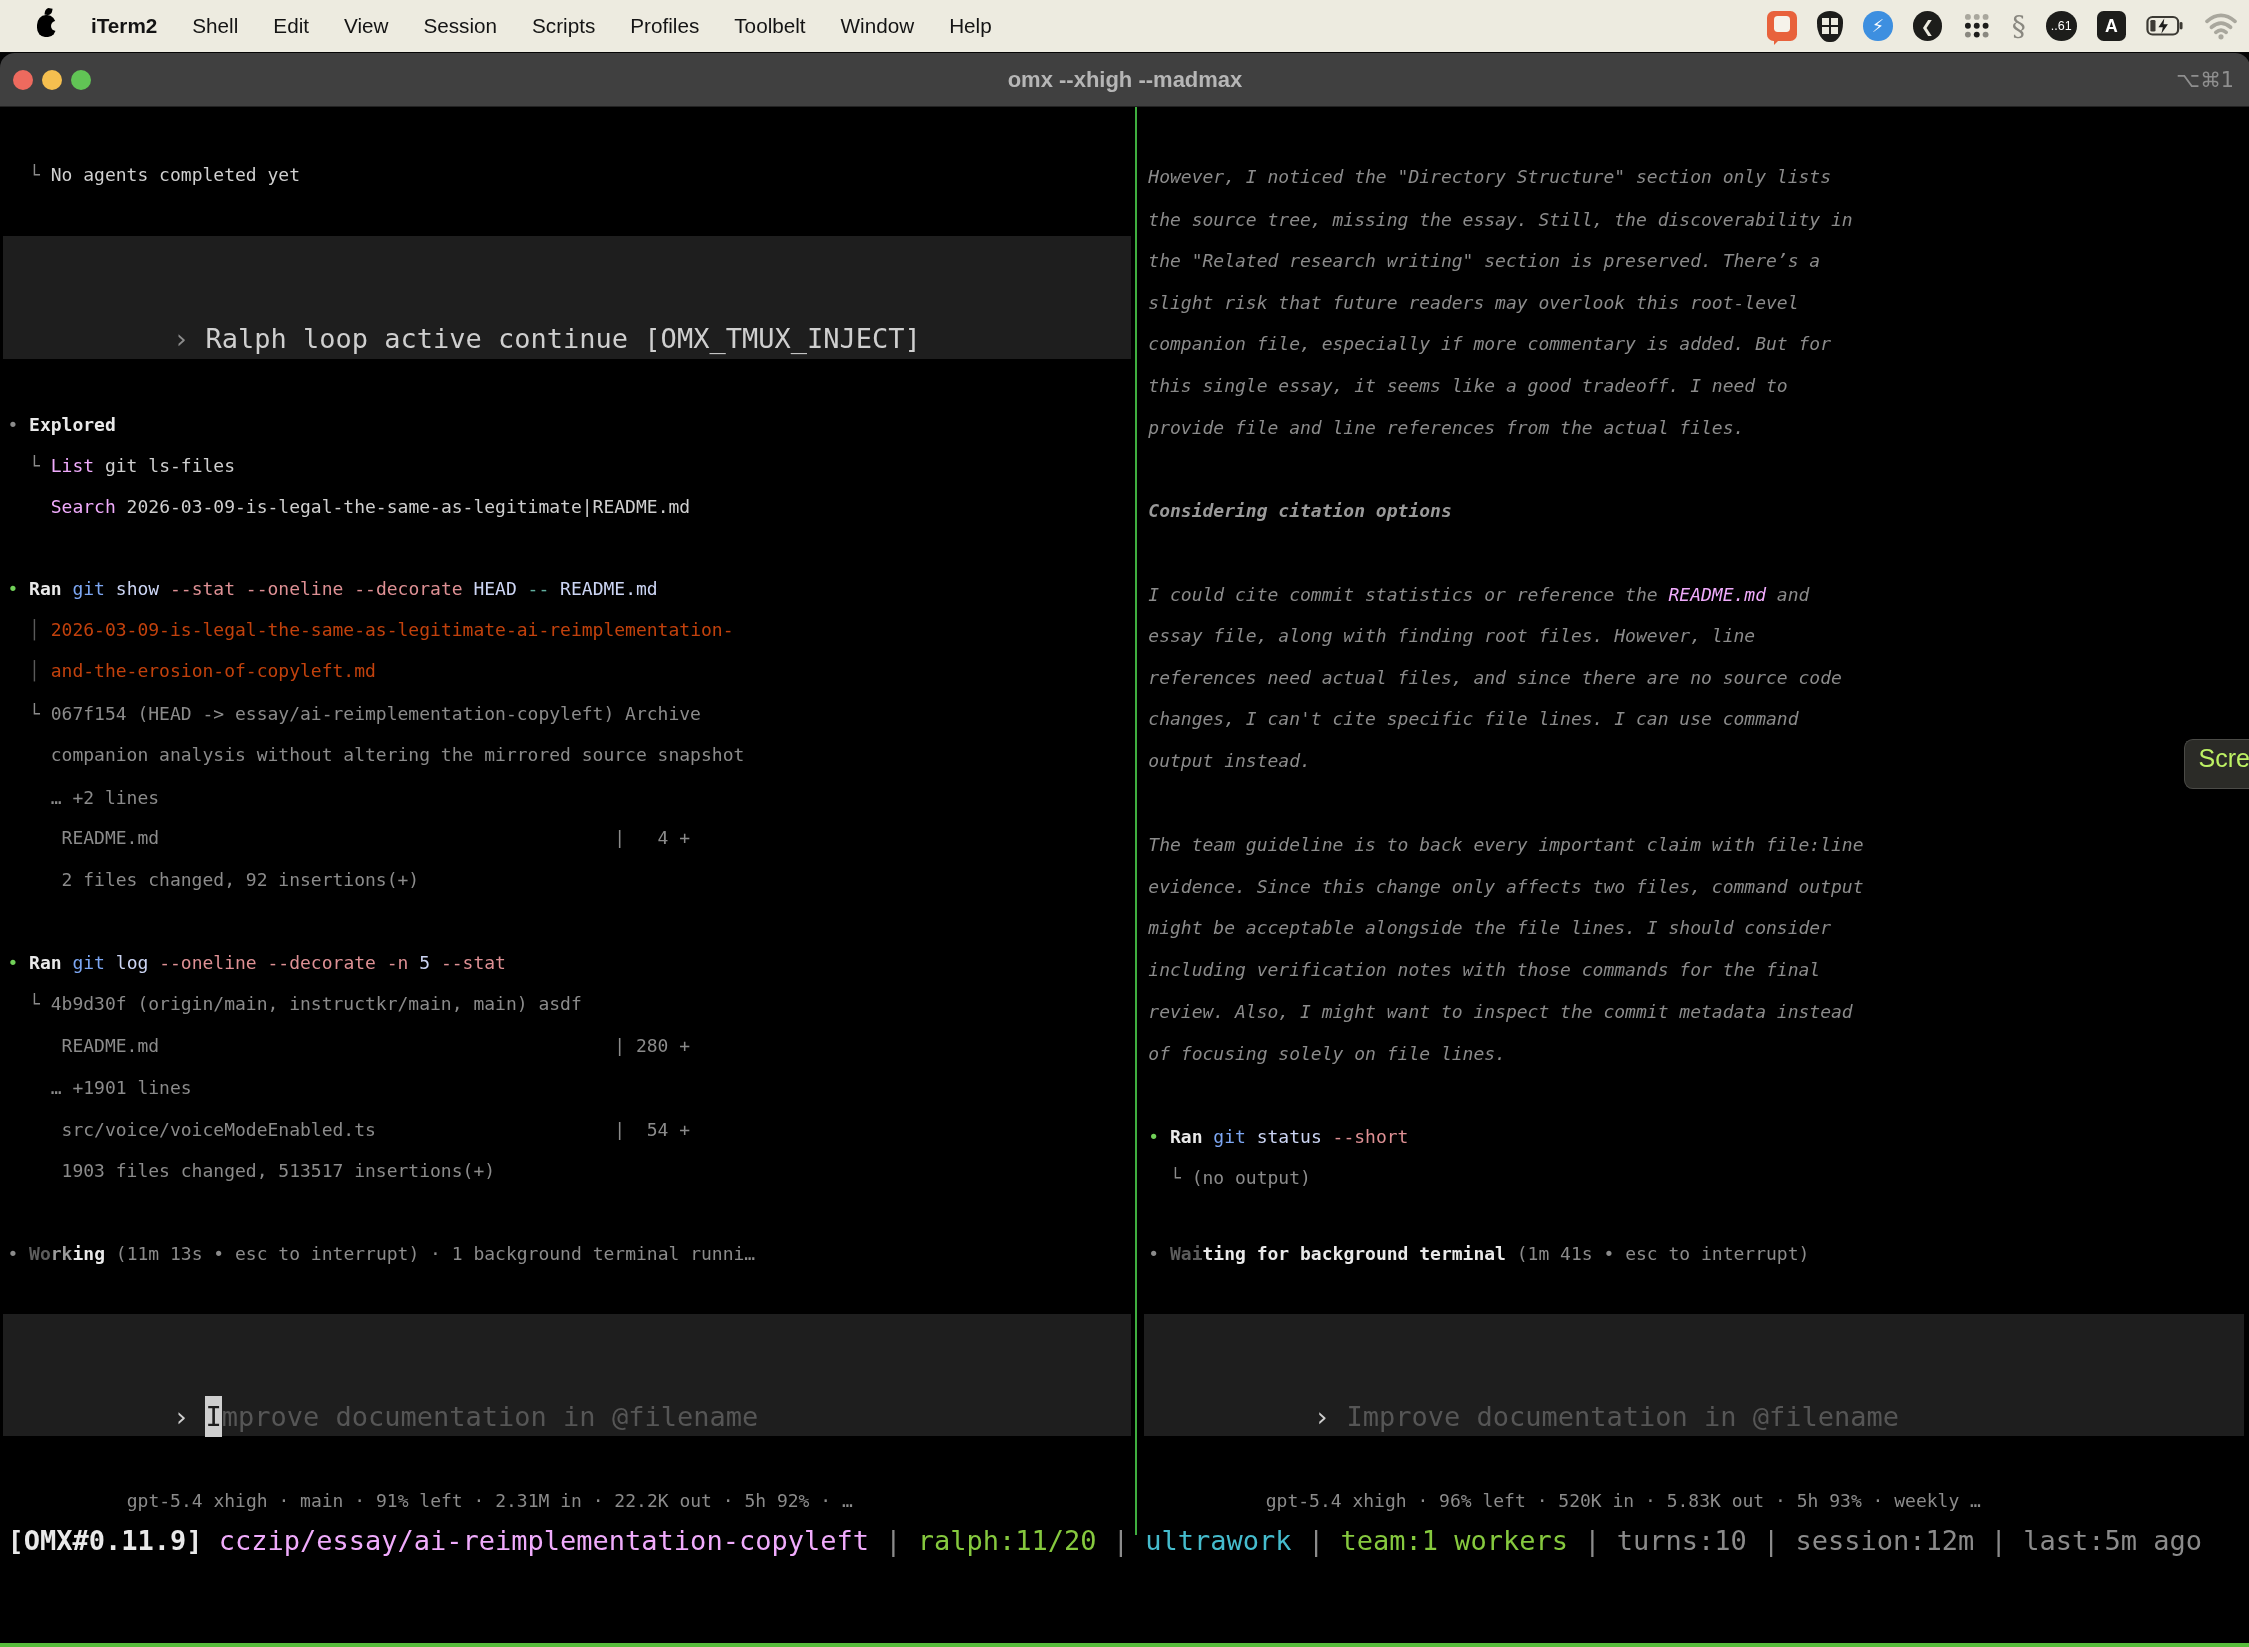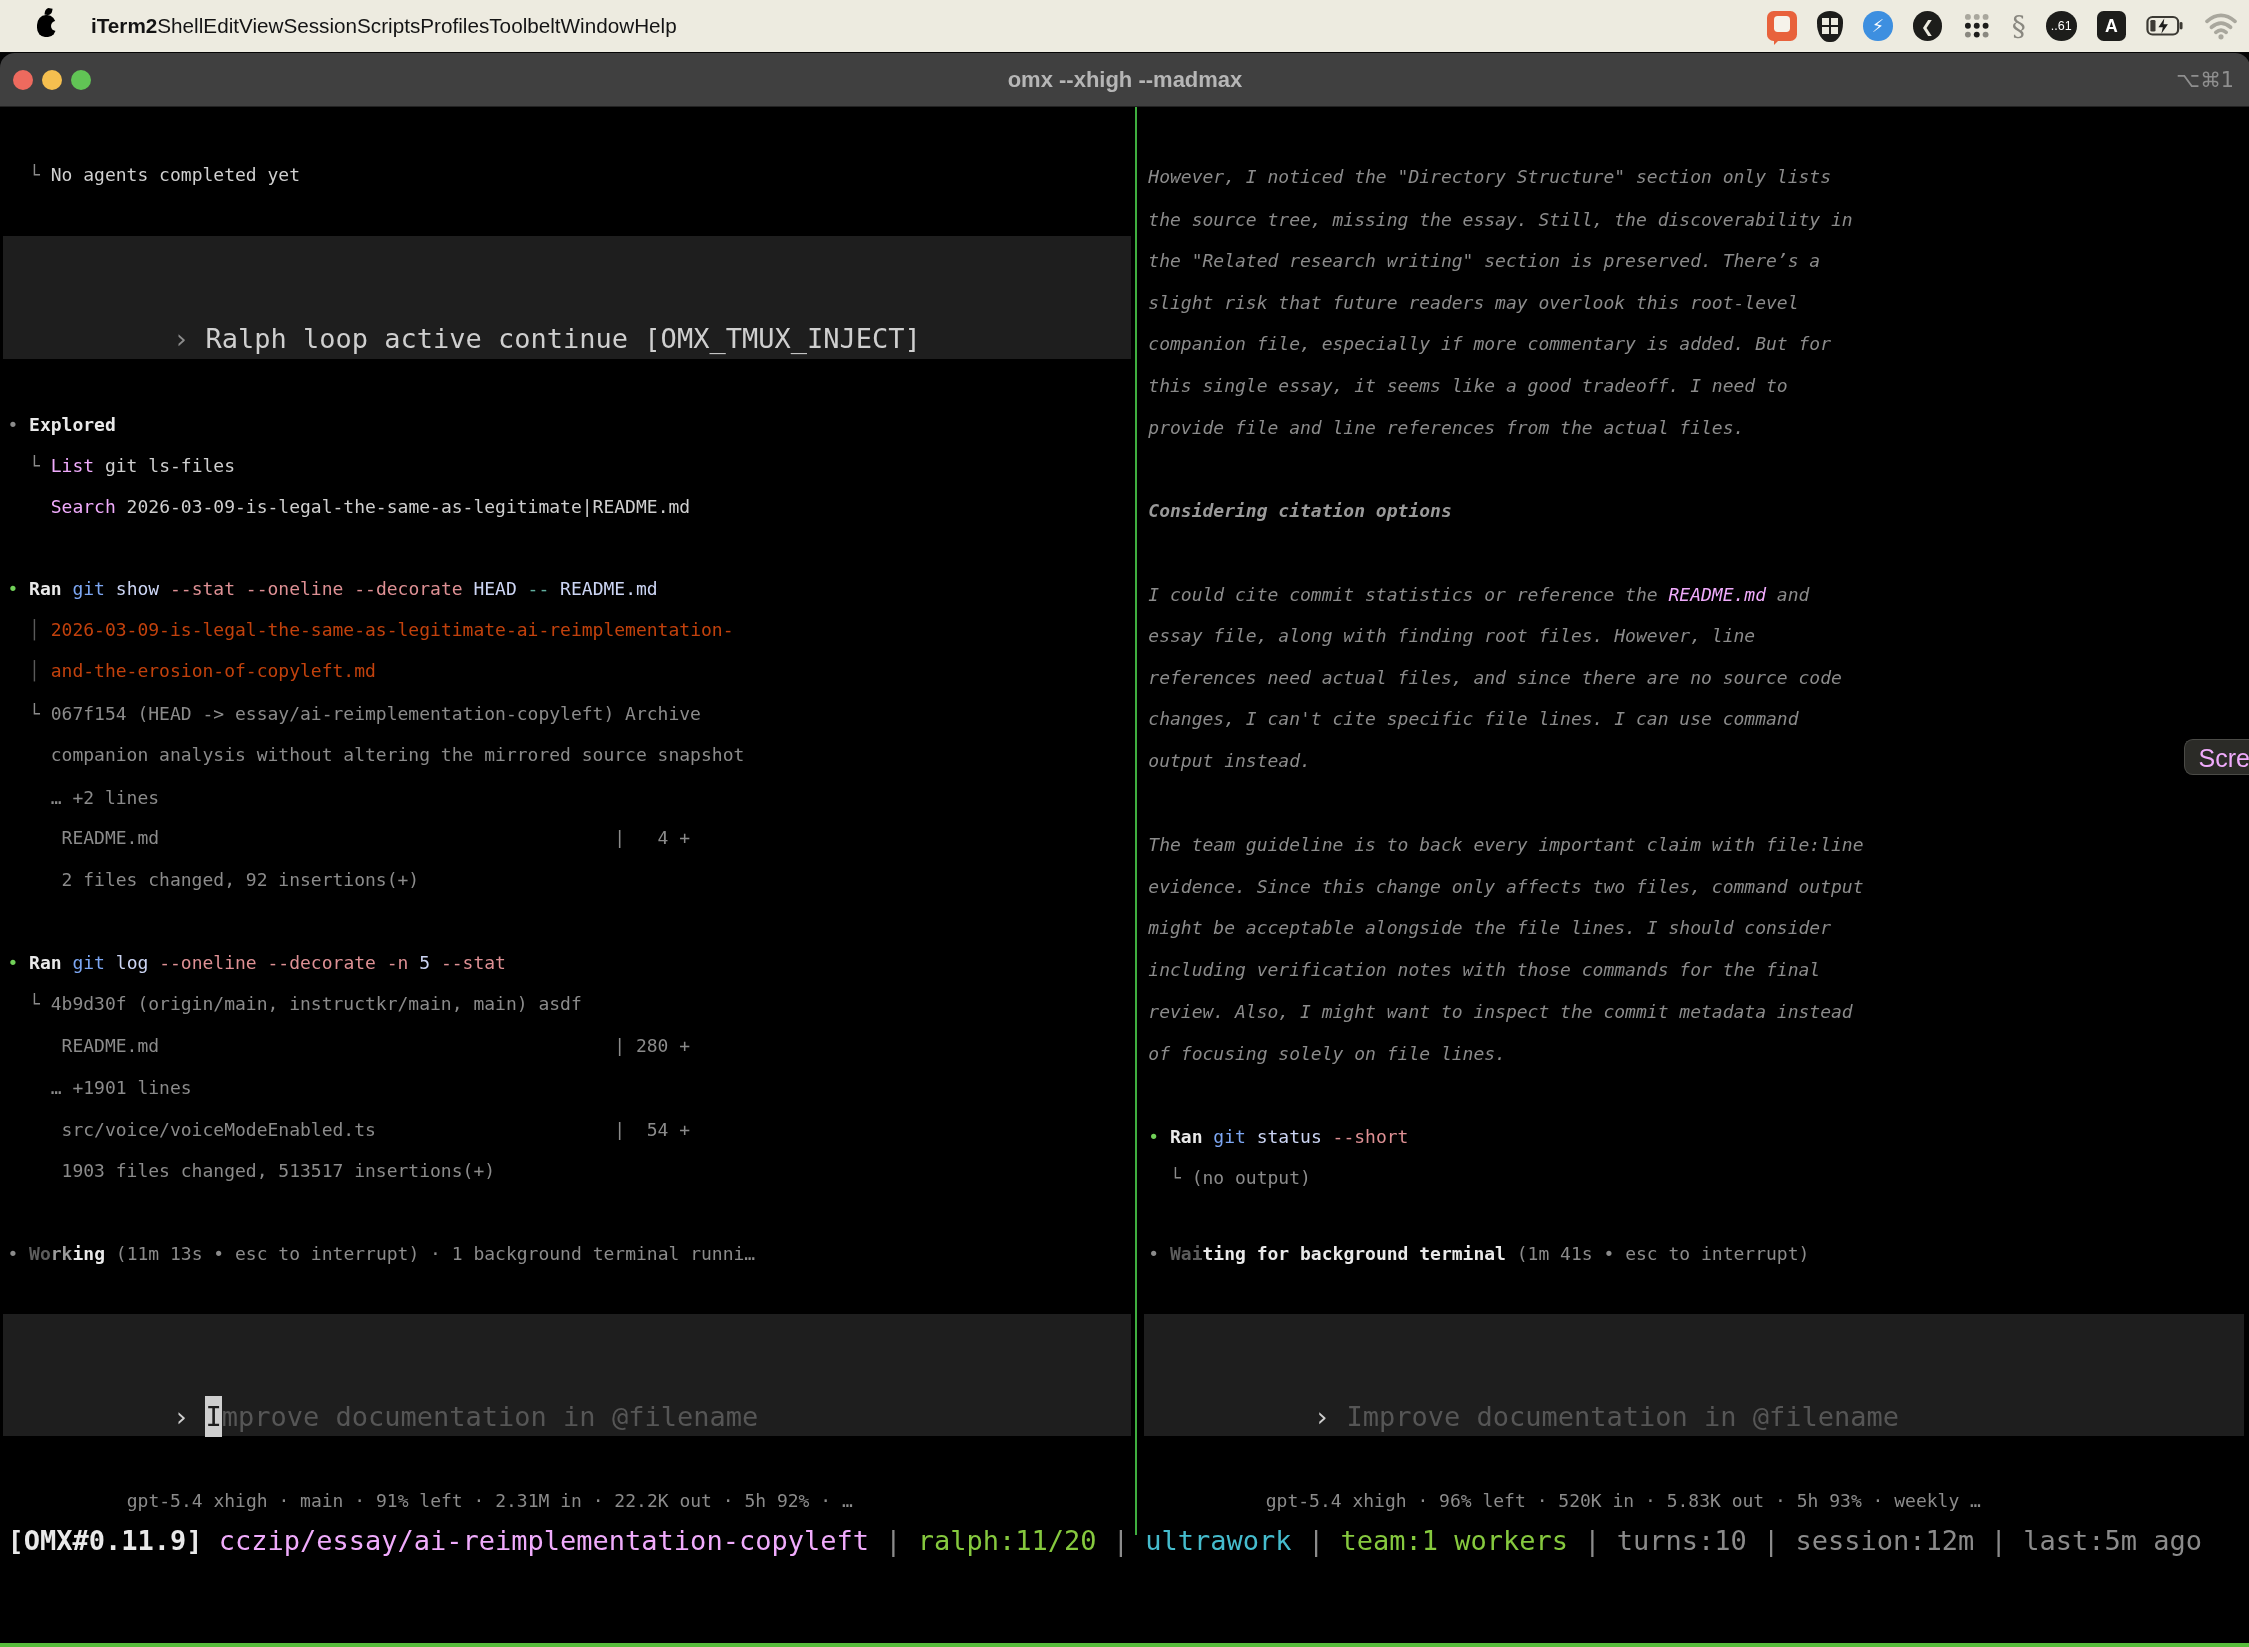--- a/index.html
+++ b/index.html
@@ -7,21 +7,21 @@
 
   
   #menubar{position:absolute;left:0;top:0;width:2250px;height:52px;background:#edebe0;
     display:flex;align-items:center;font-family:"Liberation Sans",sans-serif;font-size:20.7px;color:#141414;}
   #apple-logo{width:19px;height:22px;background:#000;margin-left:37px;
     border-radius:46% 46% 42% 42%;position:relative;}
   #apple-logo:before{content:"";position:absolute;left:8px;top:-6.6px;width:6.6px;height:7.4px;
     background:#000;border-radius:60% 0 60% 0;transform:rotate(10deg);}
   #apple-logo:after{content:"";position:absolute;right:-5.2px;top:5.9px;width:10.3px;height:10.3px;
     background:#edebe0;border-radius:50%;}
-  #menu-items{display:flex;margin-left:35px;}
+  #menu-items{display:flex;gap:35px;margin-left:35px;}
   #menu-items .mi{white-space:nowrap;}
   #menu-items .mi.bold{font-weight:bold;}
   #status-icons{margin-left:auto;display:flex;align-items:center;gap:20px;padding-right:11.8px;}
   .sic{display:flex;align-items:center;justify-content:center;}
   .ic-chat{width:29.5px;height:29.5px;background:#e8623c;border-radius:6.6px;position:relative;}
   .ic-chat:before{content:"";position:absolute;left:6.6px;top:5.2px;width:16px;height:16px;background:#f6f3ea;border-radius:3.7px;}
   .ic-chat:after{content:"";position:absolute;left:6.6px;bottom:-4.4px;border-left:5.9px solid #e8623c;border-bottom:5.9px solid transparent;}
   .ic-shield{width:26.6px;height:31px;background:#1d1d1b;border-radius:50% 50% 46% 46%/34% 34% 62% 62%;
     display:grid;grid-template-columns:6.6px 6.6px;grid-gap:2.2px;place-content:center;}
   .ic-shield i{width:6.6px;height:6.6px;background:#edebe0;}
@@ -80,22 +80,22 @@
     font-family:"DejaVu Sans Mono",monospace;font-size:27px;line-height:41px;}
   .omxgreen{color:#86c93e}.omxteal{color:#45bccd}
 
   
   #tmux-bar{position:absolute;left:0;top:1536px;width:100%;height:42px;background:#57bc3b;
     font-family:"DejaVu Sans Mono",monospace;font-size:27px;line-height:42px;color:#152b0c;}
   #tmux-left{position:absolute;left:7.4px;white-space:pre;}
   #tmux-right{position:absolute;right:4.4px;white-space:pre;}
 
   
-  #tooltip{position:absolute;right:0;top:686px;height:36px;min-width:62px;background:#2b2b27;
-    border:1.5px solid #4b4b47;border-right:none;border-radius:8.9px 0 0 8.9px;color:#f0abfc;
+  #tooltip{position:absolute;right:0;top:686px;height:50px;min-width:62px;background:#2b2b27;
+    border:1.5px solid #4b4b47;border-right:none;border-radius:8.9px 0 0 8.9px;color:#bef264;
     font-family:"Liberation Sans",sans-serif;font-size:25px;line-height:37px;padding-left:13.3px;overflow:hidden;white-space:nowrap;}
 </style>
 </head>
 <body>
 
 <div id="menubar">
   <div id="apple-logo"></div>
   <div id="menu-items">
       <span class="mi bold">iTerm2</span>
       <span class="mi">Shell</span>

